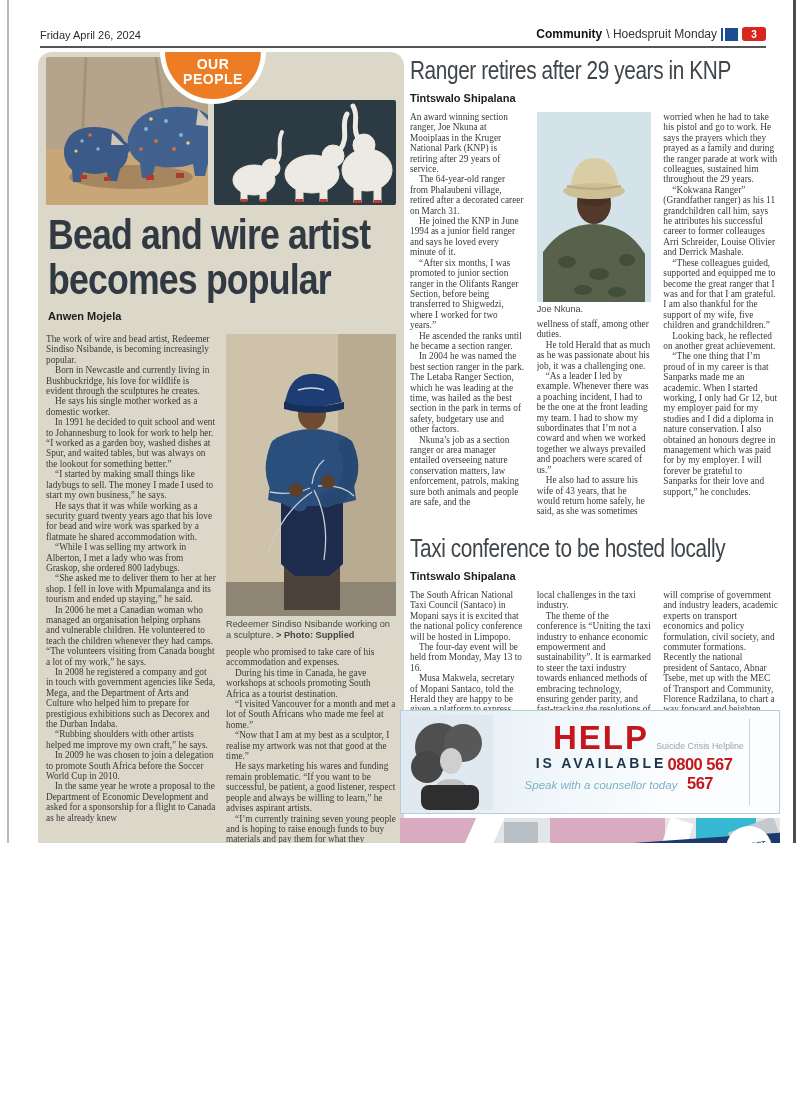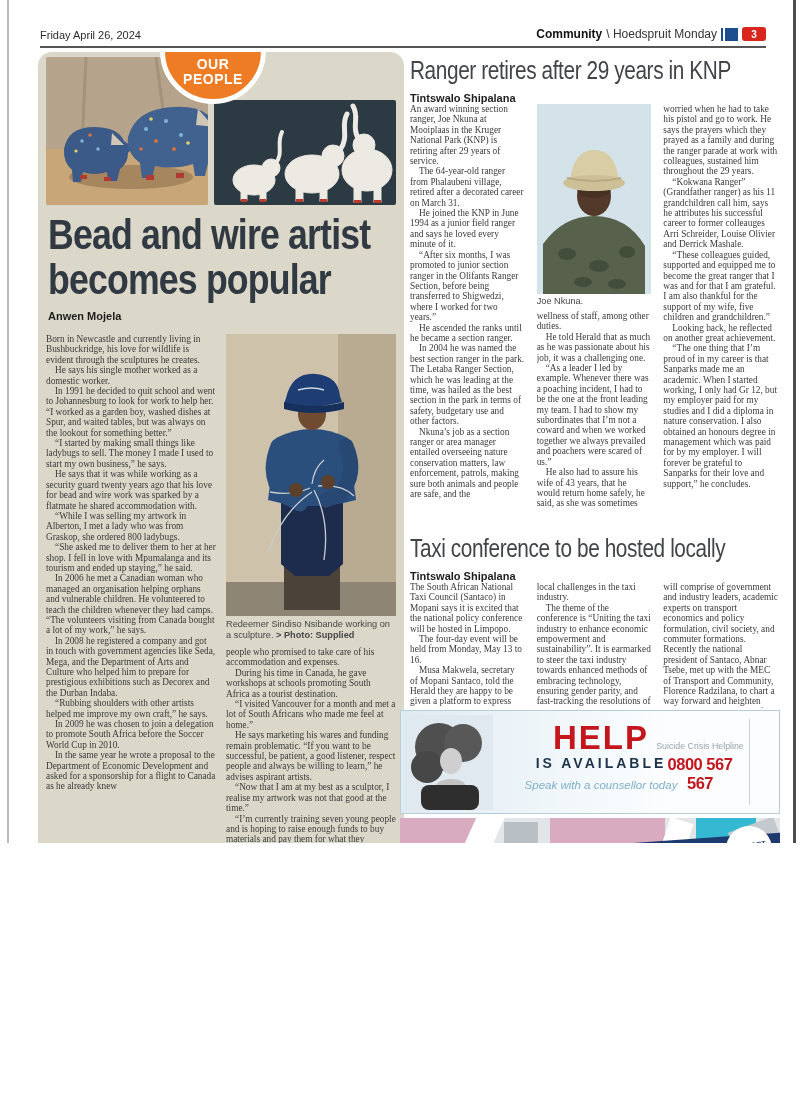--- a/index.html
+++ b/index.html
@@ -43,21 +43,21 @@
   .ph-artist{position:relative;width:170px;height:282px;}
   .caption{font-size:9.2px;line-height:11px;color:#474747;margin:3px 0 6px;}
   .caption b{font-weight:700;}
   .ph-bull{left:8px;top:796px;width:350px;height:216px;}
 
   
   .ranger{position:absolute;left:410px;top:56px;width:368px;}
   .a-head{margin:0;font-size:26px;line-height:28px;font-weight:400;letter-spacing:-.5px;color:#404549;
           width:460px;transform:scaleX(.8);transform-origin:0 0;white-space:nowrap;}
   .r-byline{margin-top:8px;}
-  .cols{display:flex;gap:12px;margin-top:0;}
+  .cols{display:flex;gap:12px;margin-top:8px;}
   .col{flex:1;overflow:hidden;}
   .r-cols{height:428px;}
   .ph-nkuna{position:relative;width:114px;height:190px;}
   .p-cap{font-size:9.2px;color:#474747;margin:2px 0 5px;}
 
   
   .taxi{position:absolute;left:410px;top:534px;width:368px;}
   .t-cols{height:126px;}
 
   
@@ -224,20 +224,21 @@
       </svg>
     </div>
     <div class="badge">
       <div>OUR</div>
       <div>PEOPLE</div>
     </div>
     <h1 class="f-head">Bead and wire artist becomes popular</h1>
     <div class="byline f-byline">Anwen Mojela</div>
     <div class="f-cols">
       <div class="fcol">
+        <p class="body-p">The work of wire and bead artist, Redeemer Sindiso Nsibande, is becoming increasingly popular.</p>
         <p class="body-p">Born in Newcastle and currently living in Bushbuckridge, his love for wildlife is evident through the sculptures he creates.</p>
         <p class="body-p">He says his single mother worked as a domestic worker.</p>
         <p class="body-p">In 1991 he decided to quit school and went to Johannesburg to look for work to help her. “I worked as a garden boy, washed dishes at Spur, and waited tables, but was always on the lookout for something better.”</p>
         <p class="body-p">“I started by making small things like ladybugs to sell. The money I made I used to start my own business,” he says.</p>
         <p class="body-p">He says that it was while working as a security guard twenty years ago that his love for bead and wire work was sparked by a flatmate he shared accommodation with.</p>
         <p class="body-p">“While I was selling my artwork in Alberton, I met a lady who was from Graskop, she ordered 800 ladybugs.</p>
         <p class="body-p">“She asked me to deliver them to her at her shop. I fell in love with Mpumalanga and its tourism and ended up staying,” he said.</p>
         <p class="body-p">In 2006 he met a Canadian woman who managed an organisation helping orphans and vulnerable children. He volunteered to teach the children whenever they had camps. “The volunteers visiting from Canada bought a lot of my work,” he says.</p>
         <p class="body-p">In 2008 he registered a company and got in touch with government agencies like Seda, Mega, and the Department of Arts and Culture who helped him to prepare for prestigious exhibitions such as Decorex and the Durban Indaba.</p>
         <p class="body-p">“Rubbing shoulders with other artists helped me improve my own craft,” he says.</p>
@@ -267,22 +268,22 @@
                 <path d="M86,150 q2,-16 12,-24"></path>
             </g>
             <circle cx="70" cy="156" r="7" fill="#5d3f2a"></circle>
               <circle cx="102" cy="148" r="7" fill="#5d3f2a"></circle>
           </svg>
         </div>
         <p class="caption"><span>Redeemer Sindiso Nsibande working on a sculpture. </span><b>&gt; Photo: Supplied</b></p>
         <p class="body-p">people who promised to take care of his accommodation and expenses.</p>
         <p class="body-p">During his time in Canada, he gave workshops at schools promoting South Africa as a tourist destination.</p>
         <p class="body-p">“I visited Vancouver for a month and met a lot of South Africans who made me feel at home.”</p>
+        <p class="body-p">“Now that I am at my best as a sculptor, I realise my artwork was not that good at the time.”</p>
         <p class="body-p">He says marketing his wares and funding remain problematic. “If you want to be successful, be patient, a good listener, respect people and always be willing to learn,” he advises aspirant artists.</p>
-        <p class="body-p">“Now that I am at my best as a sculptor, I realise my artwork was not that good at the time.”</p>
         <p class="body-p">“I’m currently training seven young people and is hoping to raise enough funds to buy materials and pay them for what they produce,” he concludes.</p>
       </div>
     </div>
     <div class="photo ph-bull">
       <svg width="350" height="216" viewBox="0 0 350 216">
         <rect width="350" height="216" fill="#d7d4cc"></rect>
         <g stroke="#bdbab0" stroke-width="3">
             <path d="M0,58 H350"></path>
             <path d="M0,132 H350"></path>
             <path d="M0,186 H350"></path>

